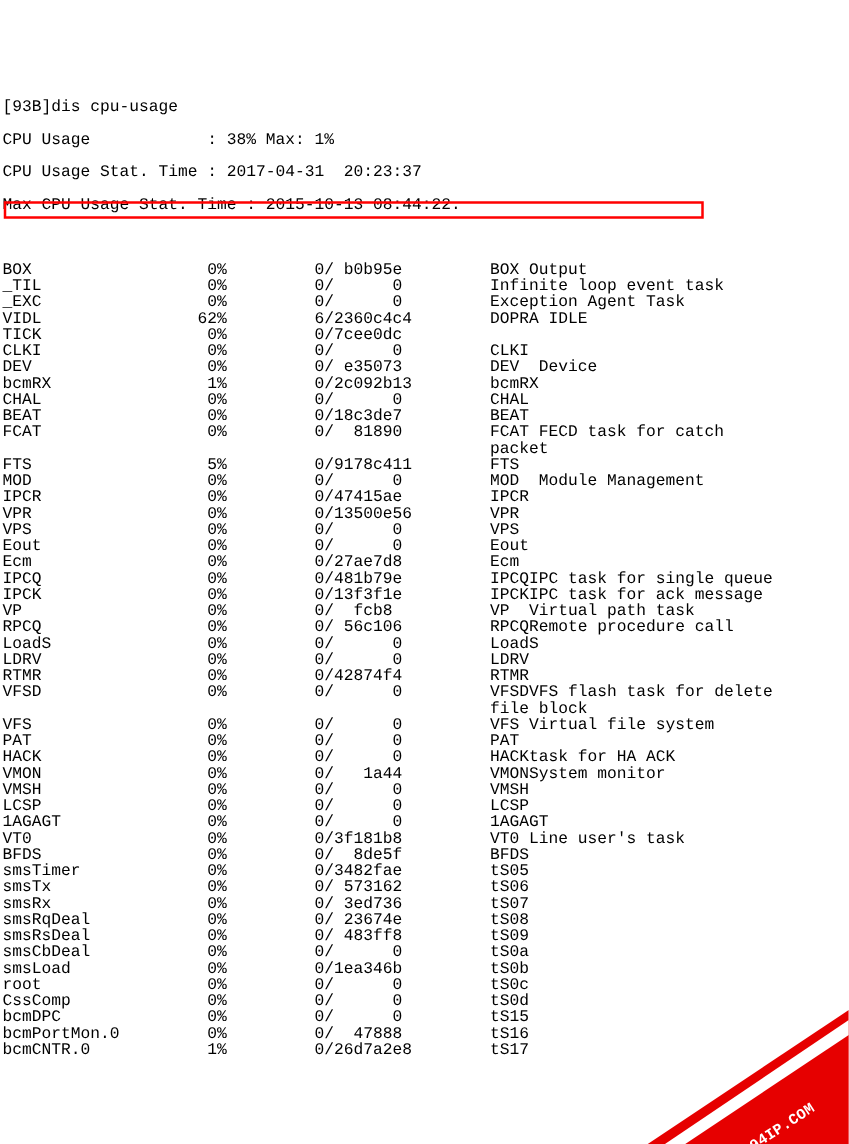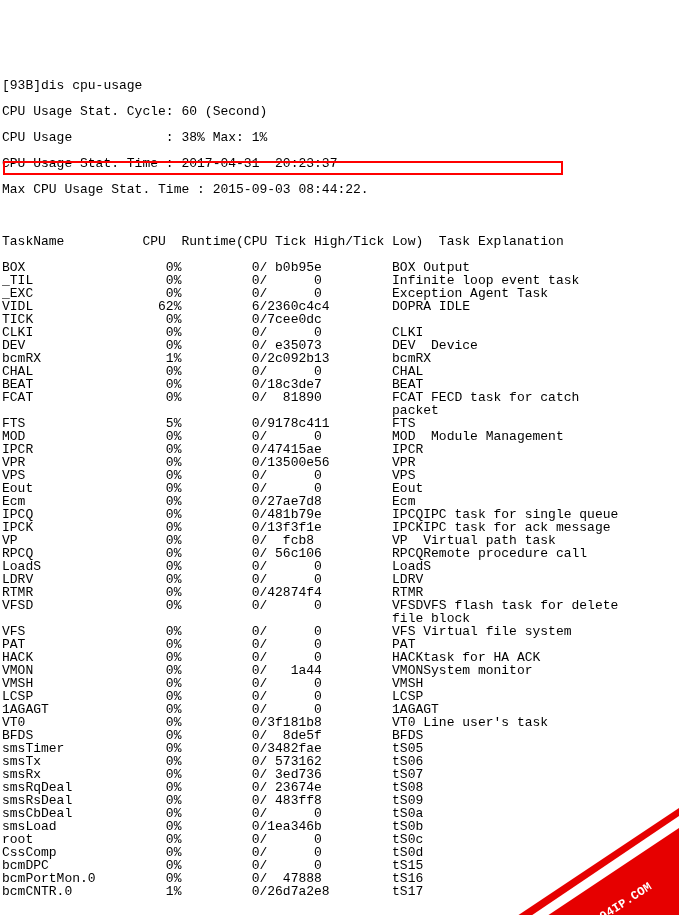--- a/index.html
+++ b/index.html
@@ -79,26 +79,24 @@
     margin-bottom: 6px;
   }
 </style>
 </head>
 <body>
 
 
 
 <div class="terminal">
 <div class="row">[93B]dis cpu-usage</div>
-<div class="row">CPU Usage Stat. Cycle: 60 (Second)</div>
 <div class="row">CPU Usage            : 38% Max: 1%</div>
 <div class="row">CPU Usage Stat. Time : 2017-04-31  20:23:37</div>
-<div class="row">Max CPU Usage Stat. Time : 2015-09-03 08:44:22.</div>
+<div class="row">Max CPU Usage Stat. Time : 2015-10-13 08:44:22.</div>
 <div class="row"> </div>
-<div class="row">TaskName          CPU  Runtime(CPU Tick High/Tick Low)  Task Explanation</div>
 <div id="rows"><div class="row">BOX                  0%         0/ b0b95e         BOX Output</div><div class="row">_TIL                 0%         0/      0         Infinite loop event task</div><div class="row">_EXC                 0%         0/      0         Exception Agent Task</div><div class="row">VIDL                62%         6/2360c4c4        DOPRA IDLE</div><div class="row">TICK                 0%         0/7cee0dc         </div><div class="row">CLKI                 0%         0/      0         CLKI</div><div class="row">DEV                  0%         0/ e35073         DEV  Device</div><div class="row">bcmRX                1%         0/2c092b13        bcmRX</div><div class="row">CHAL                 0%         0/      0         CHAL</div><div class="row">BEAT                 0%         0/18c3de7         BEAT</div><div class="row">FCAT                 0%         0/  81890         FCAT FECD task for catch</div><div class="row">                                                  packet</div><div class="row">FTS                  5%         0/9178c411        FTS</div><div class="row">MOD                  0%         0/      0         MOD  Module Management</div><div class="row">IPCR                 0%         0/47415ae         IPCR</div><div class="row">VPR                  0%         0/13500e56        VPR</div><div class="row">VPS                  0%         0/      0         VPS</div><div class="row">Eout                 0%         0/      0         Eout</div><div class="row">Ecm                  0%         0/27ae7d8         Ecm</div><div class="row">IPCQ                 0%         0/481b79e         IPCQIPC task for single queue</div><div class="row">IPCK                 0%         0/13f3f1e         IPCKIPC task for ack message</div><div class="row">VP                   0%         0/  fcb8          VP  Virtual path task</div><div class="row">RPCQ                 0%         0/ 56c106         RPCQRemote procedure call</div><div class="row">LoadS                0%         0/      0         LoadS</div><div class="row">LDRV                 0%         0/      0         LDRV</div><div class="row">RTMR                 0%         0/42874f4         RTMR</div><div class="row">VFSD                 0%         0/      0         VFSDVFS flash task for delete</div><div class="row">                                                  file block</div><div class="row">VFS                  0%         0/      0         VFS Virtual file system</div><div class="row">PAT                  0%         0/      0         PAT</div><div class="row">HACK                 0%         0/      0         HACKtask for HA ACK</div><div class="row">VMON                 0%         0/   1a44         VMONSystem monitor</div><div class="row">VMSH                 0%         0/      0         VMSH</div><div class="row">LCSP                 0%         0/      0         LCSP</div><div class="row">1AGAGT               0%         0/      0         1AGAGT</div><div class="row">VT0                  0%         0/3f181b8         VT0 Line user's task</div><div class="row">BFDS                 0%         0/  8de5f         BFDS</div><div class="row">smsTimer             0%         0/3482fae         tS05</div><div class="row">smsTx                0%         0/ 573162         tS06</div><div class="row">smsRx                0%         0/ 3ed736         tS07</div><div class="row">smsRqDeal            0%         0/ 23674e         tS08</div><div class="row">smsRsDeal            0%         0/ 483ff8         tS09</div><div class="row">smsCbDeal            0%         0/      0         tS0a</div><div class="row">smsLoad              0%         0/1ea346b         tS0b</div><div class="row">root                 0%         0/      0         tS0c</div><div class="row">CssComp              0%         0/      0         tS0d</div><div class="row">bcmDPC               0%         0/      0         tS15</div><div class="row">bcmPortMon.0         0%         0/  47888         tS16</div><div class="row">bcmCNTR.0            1%         0/26d7a2e8        tS17</div></div>
 </div>
 
 <div class="hl"></div>
 
 <div class="tri-bg"></div>
 <div class="tri-gap"></div>
 <div class="tri-fill"></div>
 <div class="watermark">
   <div class="wm-url">WWW.94IP.COM</div>

